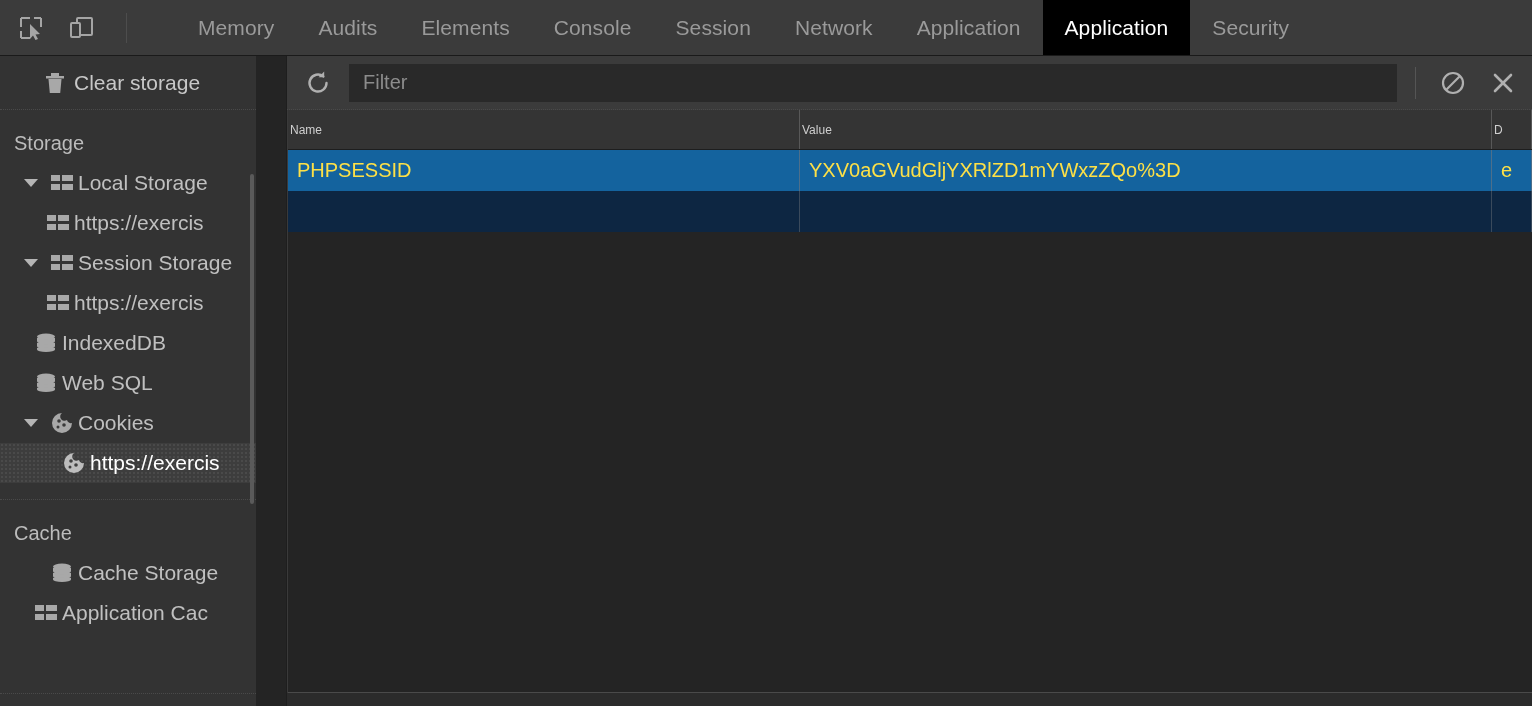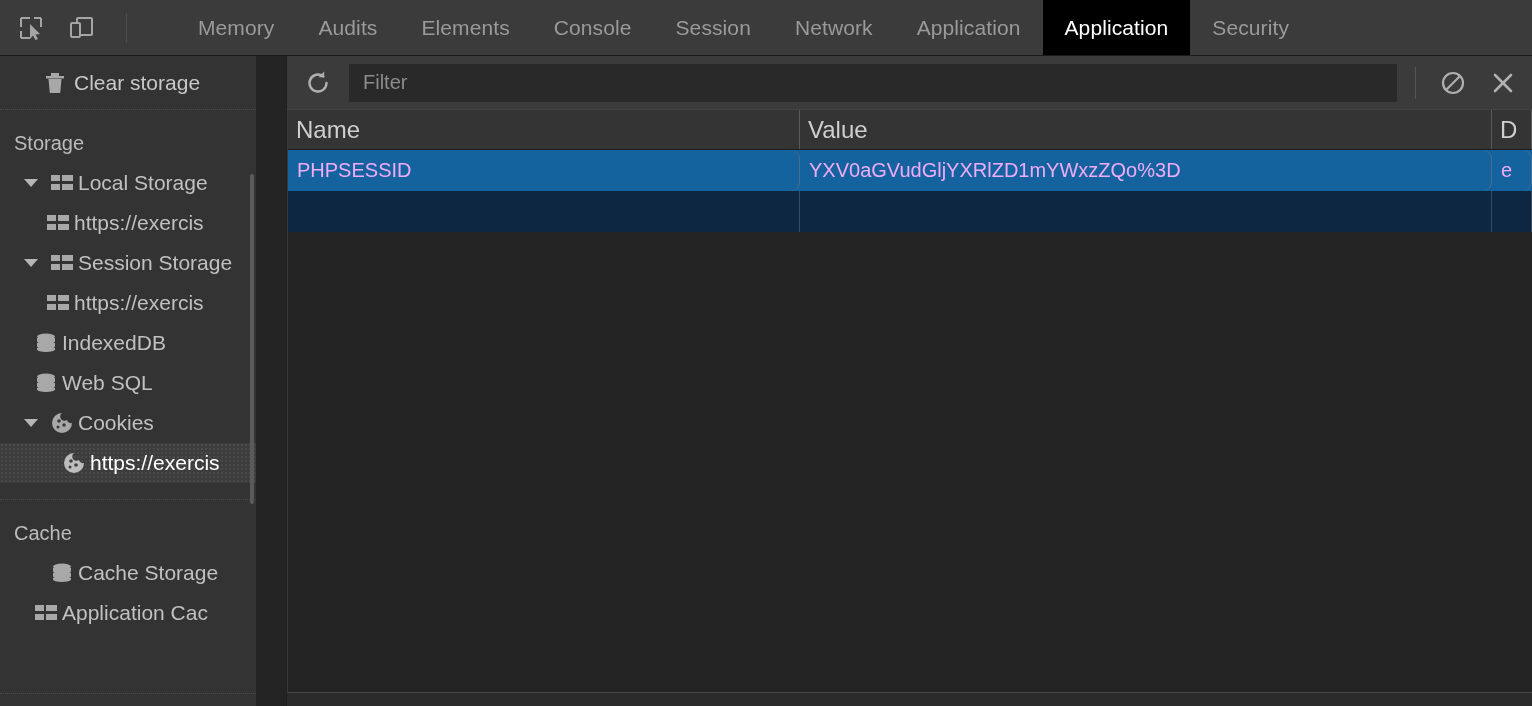--- a/index.html
+++ b/index.html
@@ -183,22 +183,22 @@
     min-height: 0;
   }
   .grid-head {
     display: flex;
     height: 40px; min-height: 40px;
     background: #343434;
     border-bottom: 1px solid #1e1e1e;
   }
   .gh-cell {
     display: flex; align-items: center;
-    font-size: 24px; color: #cfcfcf;
-    padding-left: 8px;
+    font-size: 12px; color: #cfcfcf;
+    padding-left: 2px;
     border-right: 1px solid #585858;
     overflow: hidden;
     cursor: pointer;
     white-space: nowrap;
   }
   .col-name  { width: 512px; min-width: 512px; }
   .col-value { width: 692px; min-width: 692px; }
   .col-domain{ flex: 1; }
 
   .grid-body { flex: 1; background: #242424; overflow: hidden; }
@@ -207,21 +207,21 @@
   .row.empty-sel { background: #0d2642; height: 41px; }
   .rc {
     display: flex; align-items: center;
     font-size: 20px;
     padding-left: 9px;
     border-right: 1px solid #4a4a4a;
     overflow: hidden;
     white-space: nowrap;
     color: #e8e8e8;
   }
-  .row.sel .rc { border-right-color: #4d6f8b; color: #f0abfc; border-radius: 9px; }
+  .row.sel .rc { border-right-color: #4d6f8b; color: #fde047; }
   .row.empty-sel .rc { border-right-color: #3a4a5c; }
 
   .grid-bottom-div {
     height: 1px; background: #4a4a4a;
   }
   .panel-foot { height: 13px; background: #2b2b2b; }
   svg { display: block; }
 </style>
 </head>
 <body>

